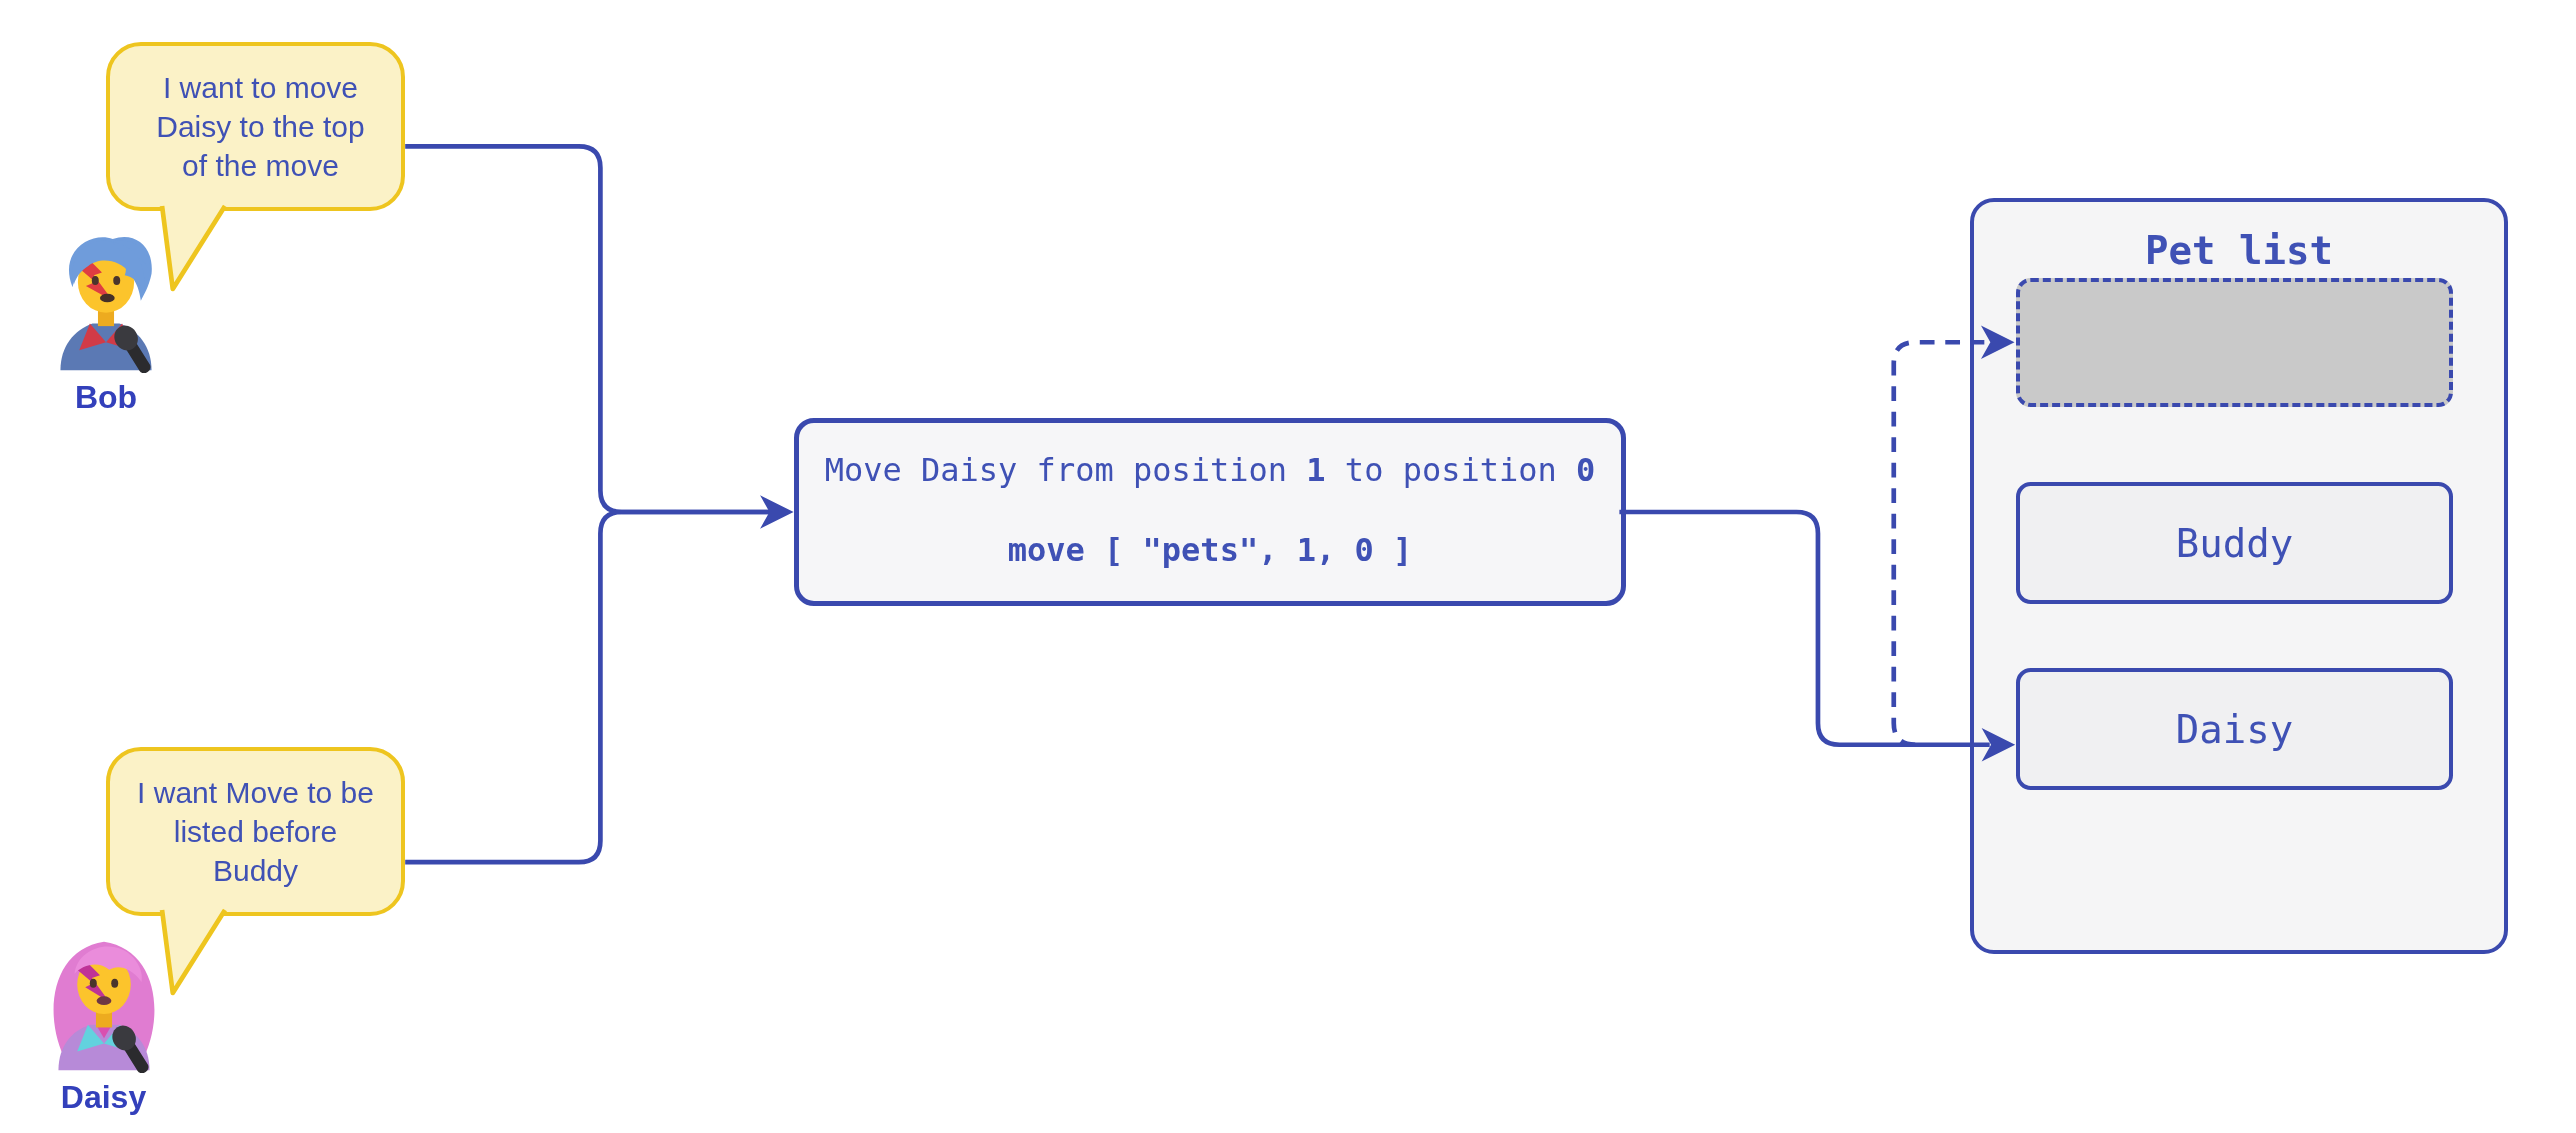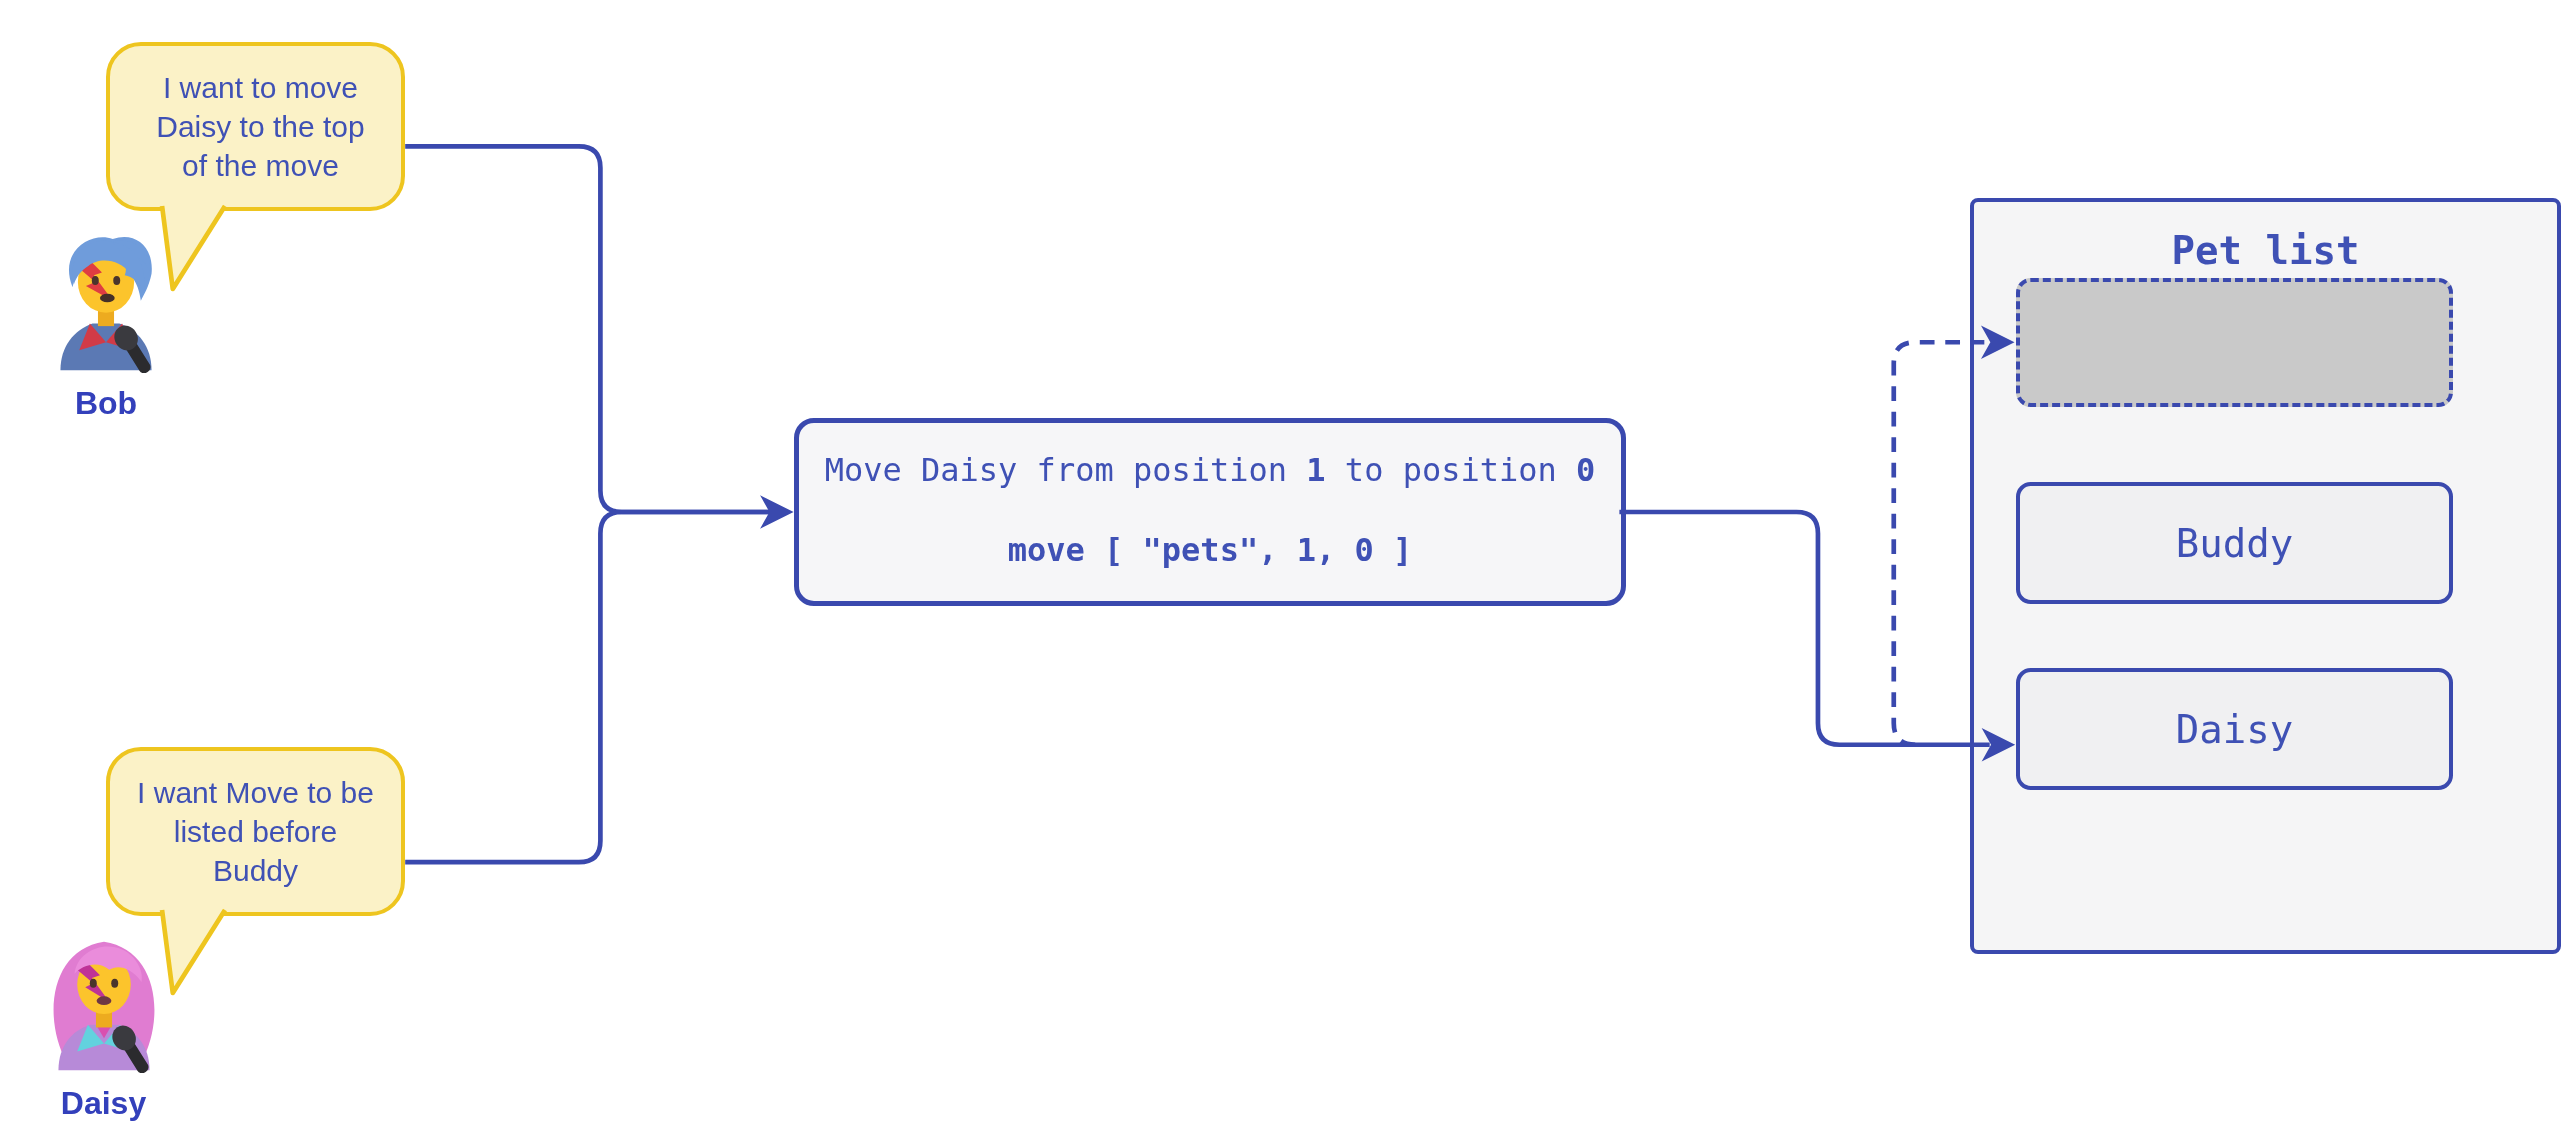--- a/index.html
+++ b/index.html
@@ -31,36 +31,36 @@
   .bubble-tail path{fill:var(--bubble-fill);stroke:var(--bubble-border);stroke-width:7;stroke-linejoin:round;}
   #bubble-bob{left:106px;top:42px;padding-left:10px;}
   #tail-bob{left:146px;top:203px;}
   #bubble-alice{left:106px;top:747px;}
   #tail-alice{left:146px;top:907px;}
   
   .actor{position:absolute;width:148px;display:flex;flex-direction:column;align-items:center;}
   #actor-bob{left:32px;top:231px;}
   #actor-alice{left:29.5px;top:931px;}
   .actor svg{width:138px;height:142px;display:block;}
-  .actor-label{margin-top:12px;font-size:32px;font-weight:bold;color:var(--label);}
+  .actor-label{margin-top:6px;font-size:32px;font-weight:bold;color:var(--label);}
   
   .command-box{
     position:absolute;left:794px;top:418px;box-sizing:border-box;
     width:832px;height:188px;border:5.4px solid var(--line);border-radius:20px;
     background:var(--box-fill);
     display:flex;flex-direction:column;align-items:center;
     padding-top:28px;gap:42px;
     font-family:"DejaVu Sans Mono",monospace;font-size:32px;color:var(--text);
     white-space:pre;
   }
   .command-box .bold{font-weight:bold;}
   
   .panel{
     position:absolute;left:1970px;top:198px;box-sizing:border-box;
-    width:591px;height:756px;border:4.7px solid var(--line);border-radius:8px;
+    width:538px;height:756px;border:4.7px solid var(--line);border-radius:24px;
     background:var(--panel-fill);
   }
   .panel-title{
     position:absolute;left:0;top:25.5px;width:100%;text-align:center;
     font-family:"DejaVu Sans Mono",monospace;font-weight:bold;font-size:39px;color:var(--text);
   }
   .slot{
     position:absolute;left:42px;width:437px;box-sizing:border-box;border-radius:14.8px;
     display:flex;align-items:center;justify-content:center;
     font-family:"DejaVu Sans Mono",monospace;font-size:39px;color:var(--text);

